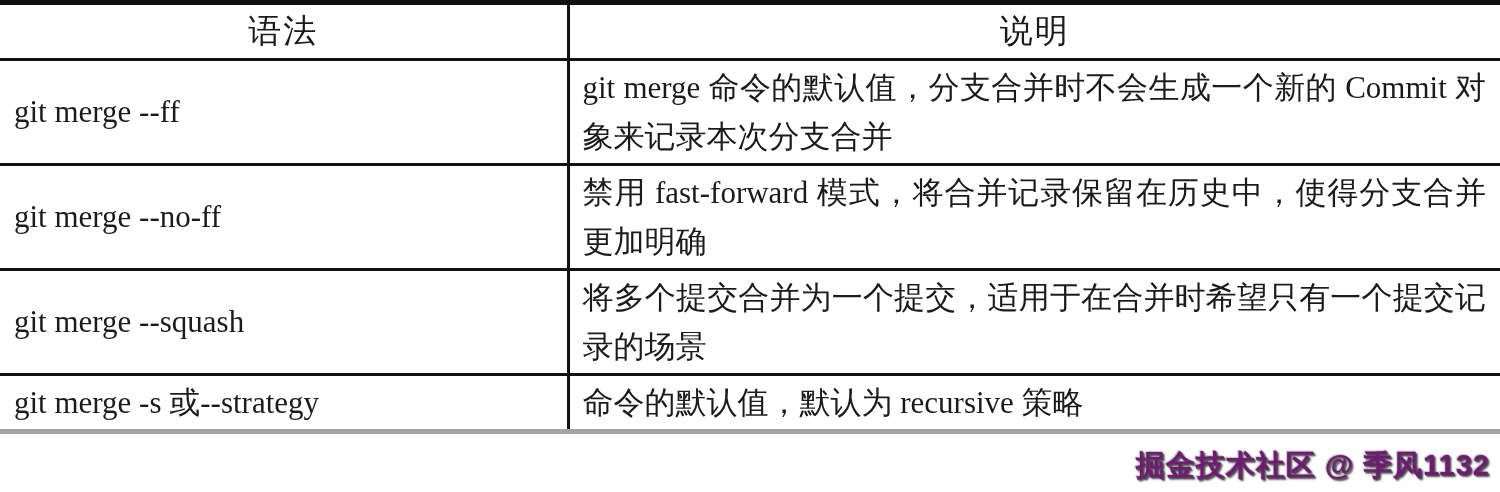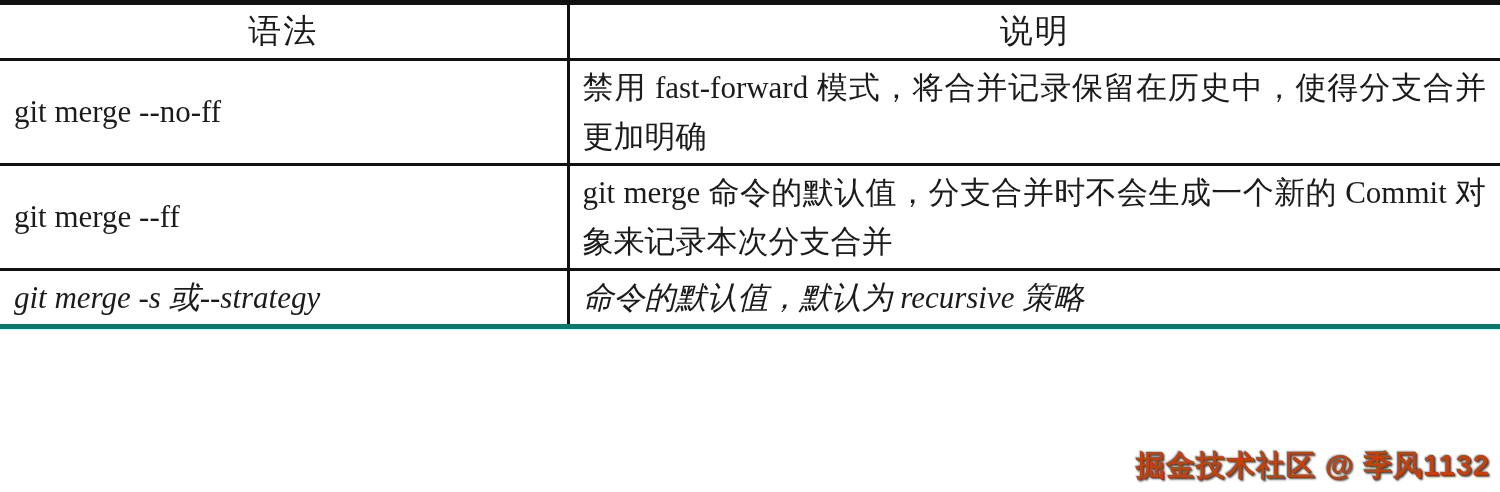--- a/index.html
+++ b/index.html
@@ -13,21 +13,21 @@
     width: 1500px;
     height: 492px;
     background: #ffffff;
     overflow: hidden;
   }
   table.doc-table {
     width: 1500px;
     border-collapse: collapse;
     table-layout: fixed;
     border-top: 5px solid #111111;
-    border-bottom: 5px solid #0f766e;
+    border-bottom: 5px solid #a3a3a3;
     color: #1b1b1b;
   }
   table.doc-table col.col-syntax { width: 568px; }
   table.doc-table col.col-desc   { width: 932px; }
   table.doc-table td, table.doc-table th {
     border-top: 3px solid #111111;
     vertical-align: middle;
     box-sizing: border-box;
     overflow: hidden;
   }
@@ -50,29 +50,29 @@
   }
   td.desc-cell {
     font-size: 31px;
     line-height: 49px;
     padding: 2px 14px 2px 13px;
     text-align: justify;
     text-justify: inter-ideograph;
   }
   tr.row-tall  td { height: 99px; }
   tr.row-short td { height: 57px; }
-  tr.row-last  td { height: 54px; font-style: italic; }
+  tr.row-last  td { height: 54px; }
   .watermark {
     position: absolute;
     right: 10px;
     bottom: 6px;
     font-size: 29px;
     font-weight: bold;
     font-family: "Liberation Sans", "DejaVu Sans", sans-serif;
-    color: #c2410c;
+    color: #701a75;
     text-shadow:
       2px 2px 2px rgba(70,70,70,0.95),
       1px 1px 0 rgba(110,110,110,0.9),
       -1px -1px 1px rgba(160,160,160,0.55),
       0 0 2px rgba(120,120,120,0.45);
     letter-spacing: 1px;
     pointer-events: none;
     white-space: nowrap;
   }
 </style>
@@ -87,26 +87,30 @@
       <col class="col-desc">
     </colgroup>
     <thead>
       <tr>
         <th>语法</th>
         <th>说明</th>
       </tr>
     </thead>
     <tbody>
       <tr class="row-tall">
+        <td class="syntax-cell">git merge --ff</td>
+        <td class="desc-cell">git merge 命令的默认值，分支合并时不会生成一个新的 Commit 对象来记录本次分支合并</td>
+      </tr>
+      <tr class="row-tall">
         <td class="syntax-cell">git merge --no-ff</td>
         <td class="desc-cell">禁用 fast-forward 模式，将合并记录保留在历史中，使得分支合并更加明确</td>
       </tr>
       <tr class="row-tall">
-        <td class="syntax-cell">git merge --ff</td>
-        <td class="desc-cell">git merge 命令的默认值，分支合并时不会生成一个新的 Commit 对象来记录本次分支合并</td>
+        <td class="syntax-cell">git merge --squash</td>
+        <td class="desc-cell">将多个提交合并为一个提交，适用于在合并时希望只有一个提交记录的场景</td>
       </tr>
       <tr class="row-last">
         <td class="syntax-cell">git merge -s 或--strategy</td>
         <td class="desc-cell">命令的默认值，默认为 recursive 策略</td>
       </tr>
     </tbody>
   </table>
 
   <div class="watermark">掘金技术社区 @ 季风1132</div>
 

